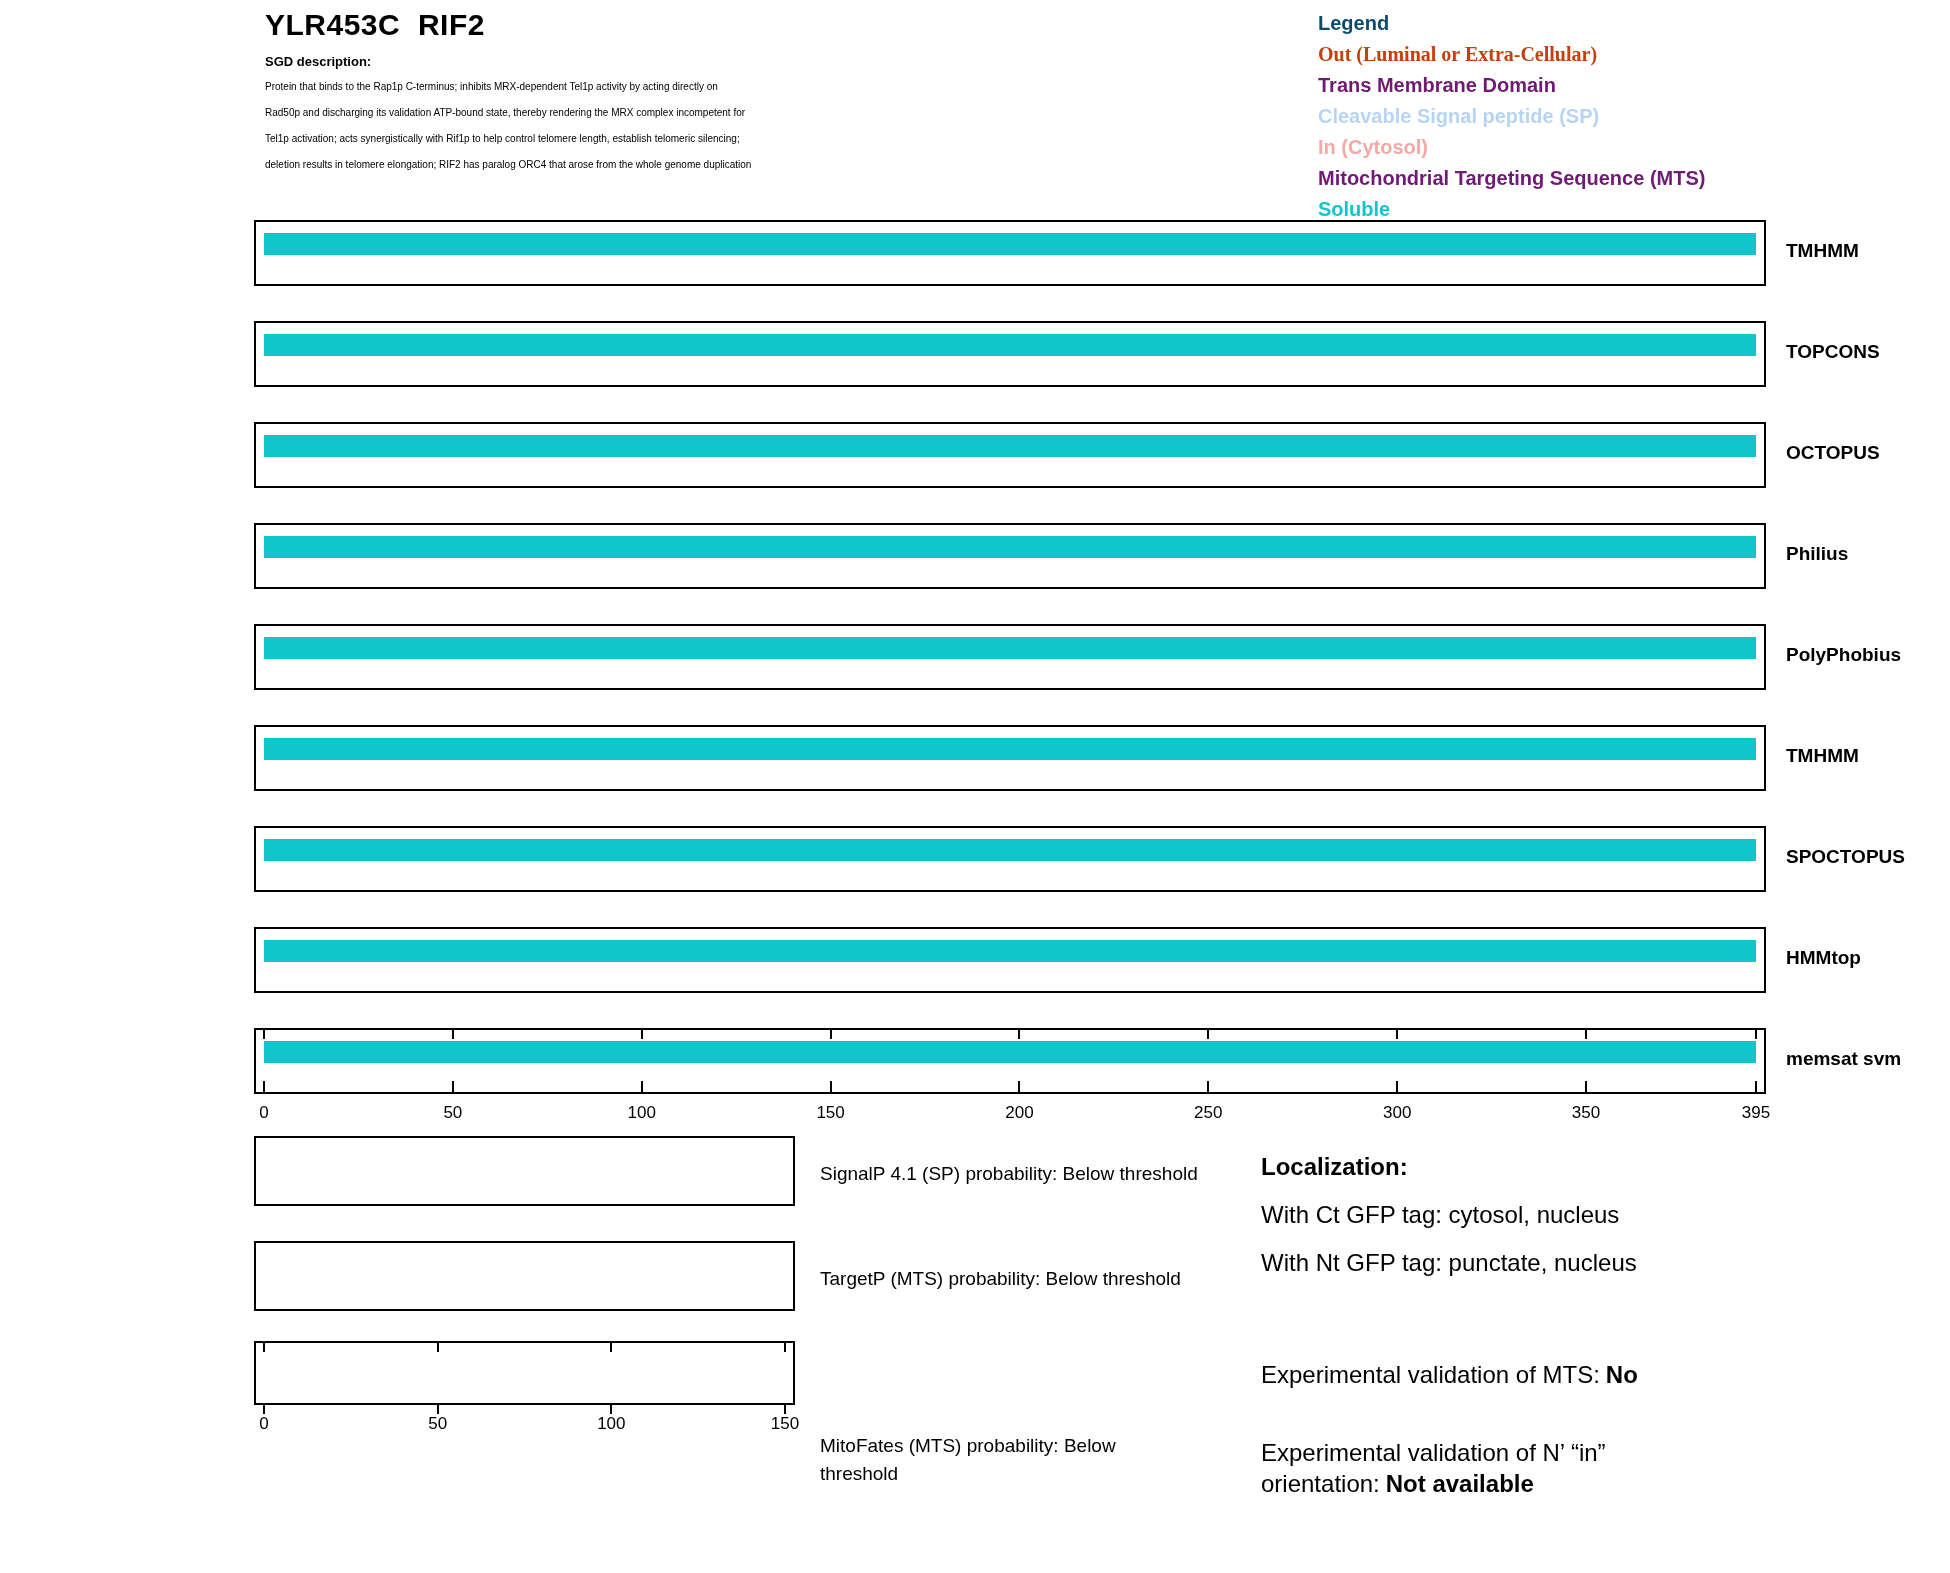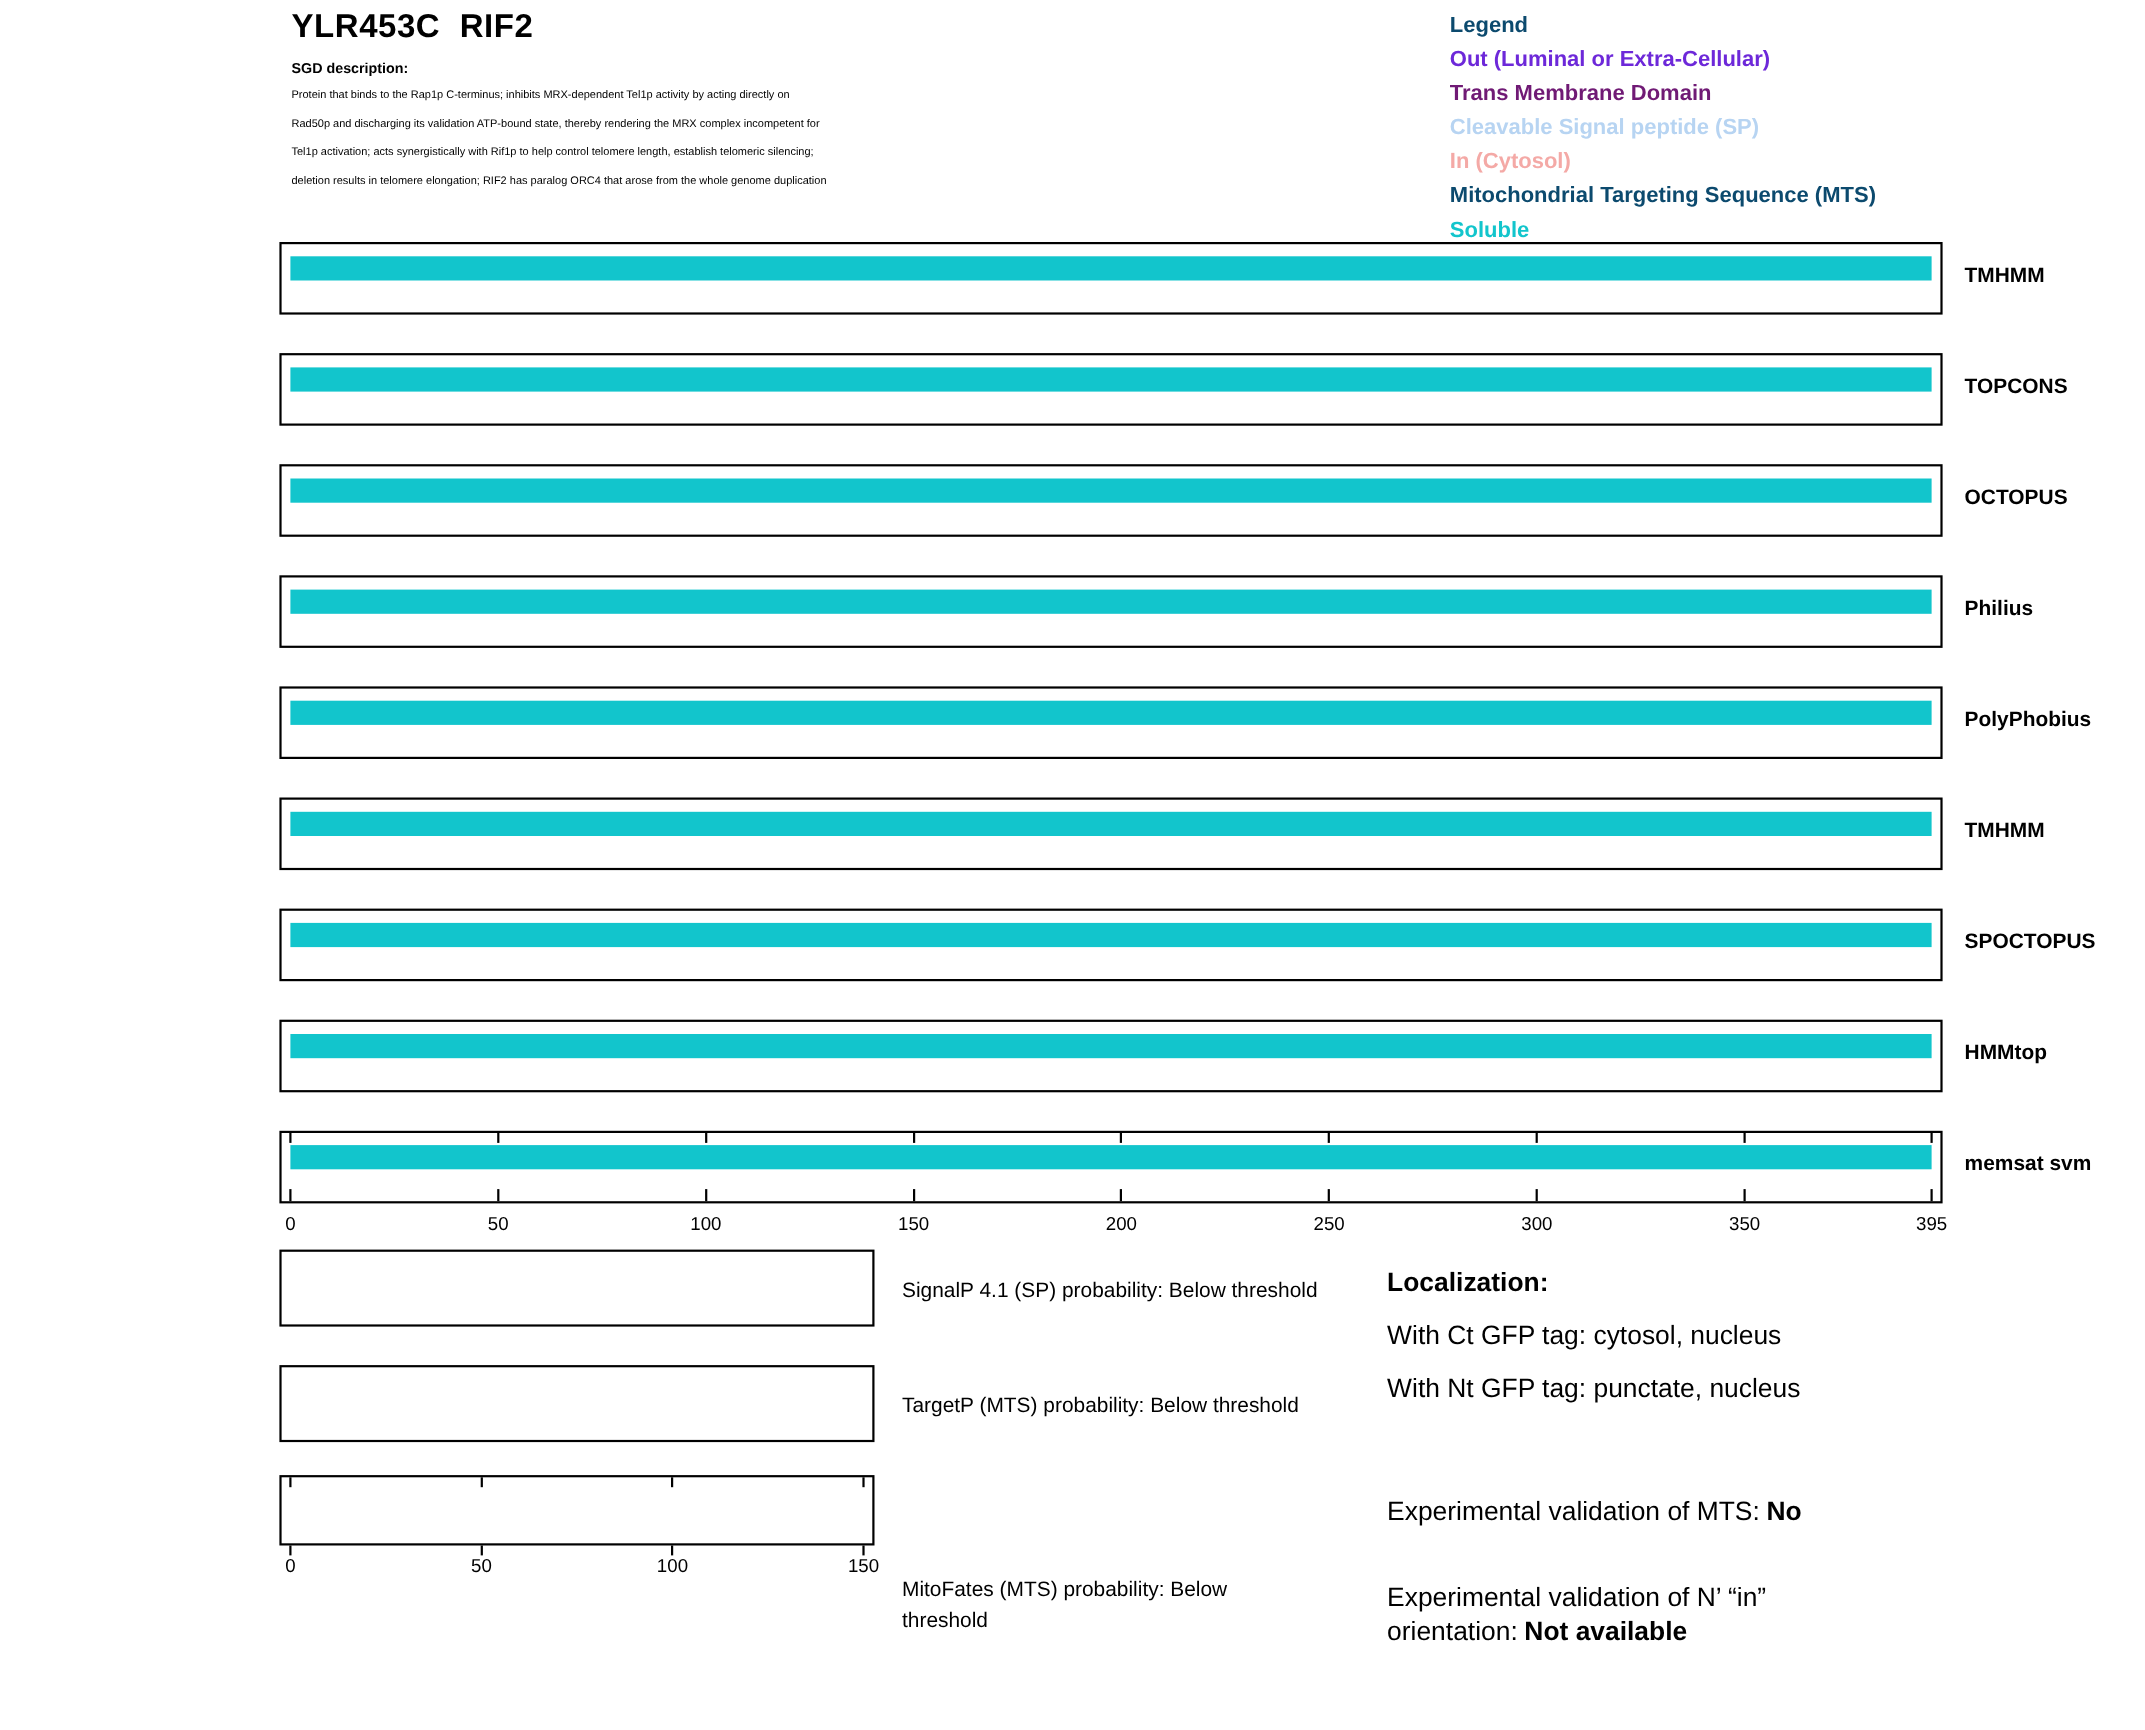--- a/index.html
+++ b/index.html
@@ -63,25 +63,25 @@
   <div class="abs sgd-label">SGD description:</div>
   <div class="abs desc">
     <div>Protein that binds to the Rap1p C-terminus; inhibits MRX-dependent Tel1p activity by acting directly on</div>
     <div>Rad50p and discharging its validation ATP-bound state, thereby rendering the MRX complex incompetent for</div>
     <div>Tel1p activation; acts synergistically with Rif1p to help control telomere length, establish telomeric silencing;</div>
     <div>deletion results in telomere elongation; RIF2 has paralog ORC4 that arose from the whole genome duplication</div>
   </div>
 
   <div class="abs legend">
     <div class="legend-title">Legend</div>
-    <div class="legend-item" style="color: #6d28d9;">Out (Luminal or Extra-Cellular)</div>
+    <div class="legend-item" style="color: #c2410c; font-family: Liberation Serif, serif;">Out (Luminal or Extra-Cellular)</div>
     <div class="legend-item" style="color: #701a75;">Trans Membrane Domain</div>
     <div class="legend-item" style="color: rgb(183, 212, 242);">Cleavable Signal peptide (SP)</div>
     <div class="legend-item" style="color: rgb(244, 169, 166);">In (Cytosol)</div>
-    <div class="legend-item" style="color: #0c4a6e;">Mitochondrial Targeting Sequence (MTS)</div>
+    <div class="legend-item" style="color: #701a75;">Mitochondrial Targeting Sequence (MTS)</div>
     <div class="legend-item" style="color: rgb(18, 197, 204);">Soluble</div>
   </div>
 
   <div class="track" style="--i:0">
     <div class="track-box">
         <div class="plot">
           <div class="bar" style="left: 0%; width: 100%;"></div>
         </div>
       </div>
     <div class="track-label">TMHMM</div>

